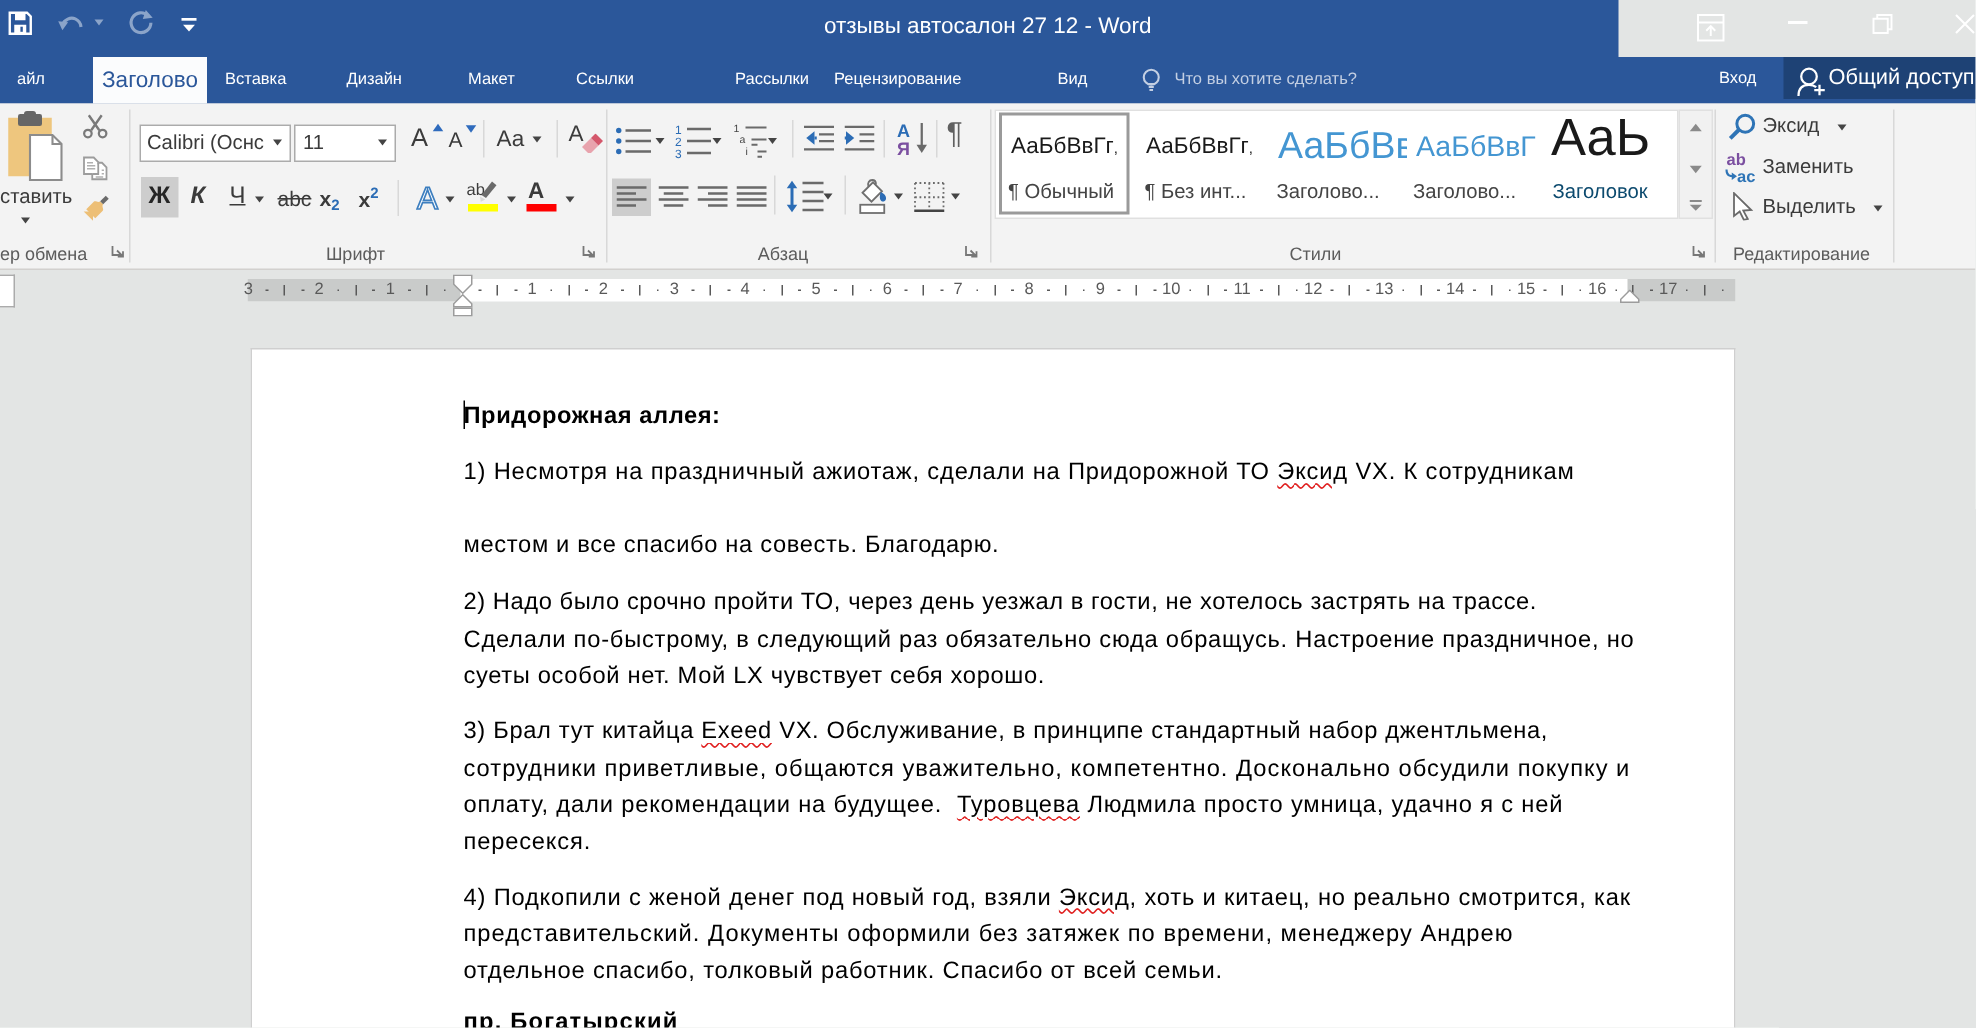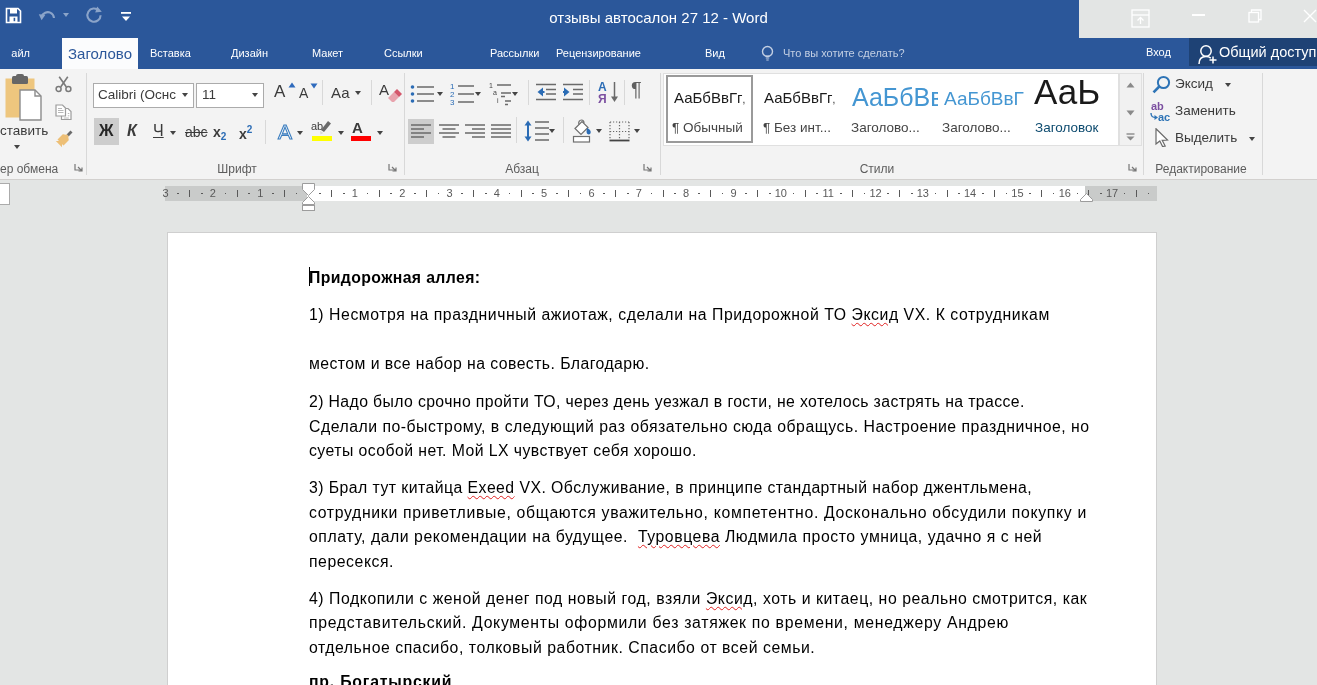--- a/index.html
+++ b/index.html
@@ -426,19 +426,19 @@
 </svg>
     <svg class="abs" style="left:1079px;top:13px;" width="15" height="9" viewBox="0 0 15 9">
 <path d="M7.5 0.5 L13.5 6.5 v2 h-12 v-2 Z" fill="#fff" stroke="#9c9c9c"></path>
 </svg>
     <div class="abs" style="left:0;top:3px;width:9px;height:20px;background:#fff;border:1px solid #ababab;border-left:none;"></div>
   </div>
   <div class="abs" id="doc">
     <div id="page"></div>
     <div class="abs" style="left:309px;top:87px;width:1px;height:19px;background:#000;"></div>
     <div class="para b" style="top:85.9px;letter-spacing:0.38px;">Придорожная аллея:</div>
-    <div class="para" style="top:123.3px;">1) Несмотря на праздничный ажиотаж, сделали на Придорожной ТО <span class="sqw">Эксид</span> VX. К сотрудникам<br><br><span style="letter-spacing:0.44px;">местом и все набор на совесть. Благодарю.</span></div>
+    <div class="para" style="top:123.3px;">1) Несмотря на праздничный ажиотаж, сделали на Придорожной ТО <span class="sqw">Эксид</span> VX. К сотрудникам<br><br><span style="letter-spacing:0.44px;">местом и все спасибо на совесть. Благодарю.</span></div>
     <div class="para" style="top:210.2px;"><span style="letter-spacing:0.38px;">2) Надо было срочно пройти ТО, через день уезжал в гости, не хотелось застрять на трассе.</span><br><span style="letter-spacing:0.51px;">Сделали по-быстрому, в следующий раз обязательно сюда обращусь. Настроение праздничное, но</span><br><span style="letter-spacing:0.44px;">суеты особой нет. Мой LX чувствует себя хорошо.</span></div>
     <div class="para" style="top:296.4px;"><span style="letter-spacing:0.45px;">3) Брал тут китайца <span class="sqw">Exeed</span> VX. Обслуживание, в принципе стандартный набор джентльмена,</span><br><span style="letter-spacing:0.67px;">сотрудники приветливые, общаются уважительно, компетентно. Досконально обсудили покупку и</span><br>оплату, дали рекомендации на будущее.&nbsp; <span class="sqw">Туровцева</span> Людмила просто умница, удачно я с ней<br>пересекся.</div>
     <div class="para" style="top:406.9px;">4) Подкопили с женой денег под новый год, взяли <span class="sqw">Эксид</span>, хоть и китаец, но реально смотрится, как<br><span style="letter-spacing:0.69px;">представительский. Документы оформили без затяжек по времени, менеджеру Андрею</span><br>отдельное спасибо, толковый работник. Спасибо от всей семьи.</div>
     <div class="para b" style="top:490.4px;letter-spacing:0.8px;">пр. Богатырский</div>
   </div>
 </div>
 
 </body></html>

